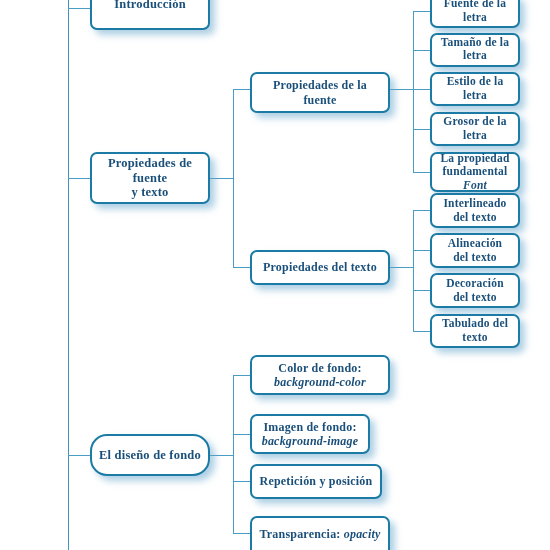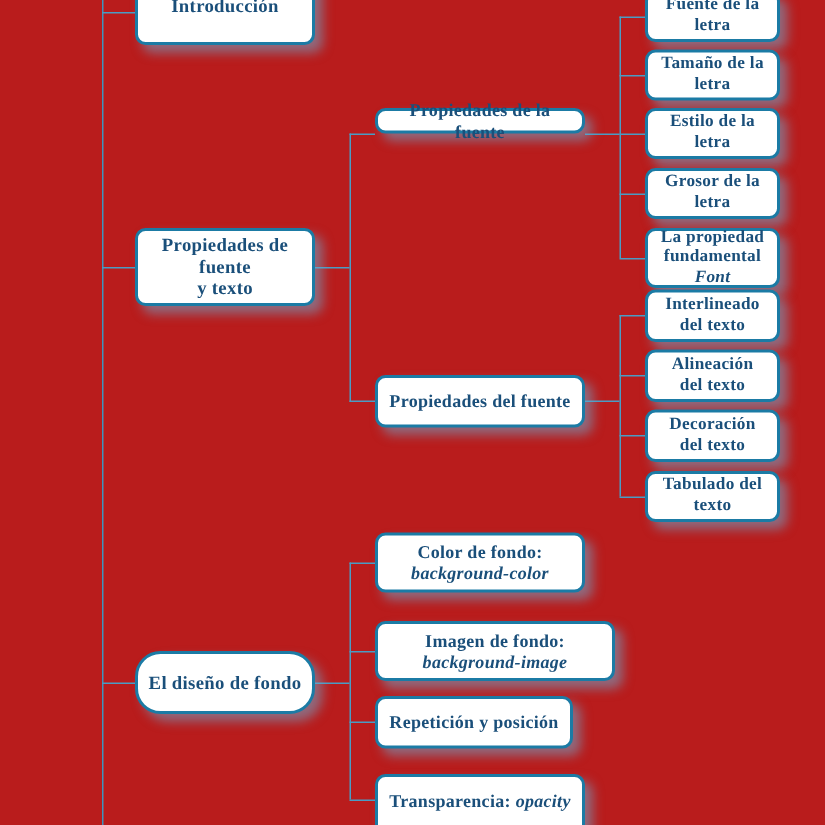--- a/index.html
+++ b/index.html
@@ -11,21 +11,21 @@
     height: 550px;
     overflow: hidden;
     background: #d3e9f9;
     font-family: "Liberation Serif", "DejaVu Serif", serif;
   }
 
   #canvas {
     position: relative;
     width: 550px;
     height: 550px;
-    background: #b91c1c;
+    background: #ffffff;
     overflow: hidden;
   }
 
   
   .vline, .hline {
     position: absolute;
     background: #4a9cc4;
   }
   .vline { width: 1px; }
   .hline { height: 1px; }
@@ -118,33 +118,33 @@
     <span class="txt">
       <span>Propiedades de fuente</span><br>
       <span>y texto</span>
     </span>
   </div>
 
   <div class="node lvl1" style="left:90px; top:434px; width:120px; height:42px;border-radius:17px;">
     <span class="txt">El diseño de fondo</span>
   </div>
 
-  <div class="node lvl2" style="left:250px; top:72px; width:140px; height:17px;">
+  <div class="node lvl2" style="left:250px; top:72px; width:140px; height:41px;">
     <span class="txt">Propiedades de la fuente</span>
   </div>
 
   <div class="node lvl2" style="left:250px; top:250px; width:140px; height:35px;">
-    <span class="txt">Propiedades del fuente</span>
+    <span class="txt">Propiedades del texto</span>
   </div>
 
   <div class="node lvl3" style="left:430px; top:-6px; width:90px; height:34px;">
     <span class="txt">Fuente de la letra</span>
   </div>
 
-  <div class="node lvl3" style="left:430px; top:33px; width:90px; height:34px;">
+  <div class="node lvl3" style="left:430px; top:33px; width:90px; height:34px;align-items:flex-end;">
     <span class="txt">Tamaño de la letra</span>
   </div>
 
   <div class="node lvl3" style="left:430px; top:72px; width:90px; height:34px;">
     <span class="txt">Estilo de la letra</span>
   </div>
 
   <div class="node lvl3" style="left:430px; top:112px; width:90px; height:34px;">
     <span class="txt">Grosor de la letra</span>
   </div>
@@ -181,21 +181,21 @@
     <span class="txt">
       <span>Color de fondo:</span><br>
       <span class="ital">background-color</span>
     </span>
   </div>
 
   <div class="node lvl3" style="left:430px; top:314px; width:90px; height:34px;">
     <span class="txt">Tabulado del texto</span>
   </div>
 
-  <div class="node lvl2" style="left:250px; top:414px; width:160px; height:40px;">
+  <div class="node lvl2" style="left:250px; top:414px; width:120px; height:40px;">
     <span class="txt">
       <span>Imagen de fondo:</span><br>
       <span class="ital">background-image</span>
     </span>
   </div>
 
   <div class="node lvl2" style="left:250px; top:464px; width:132px; height:35px;">
     <span class="txt">Repetición y posición</span>
   </div>
 

